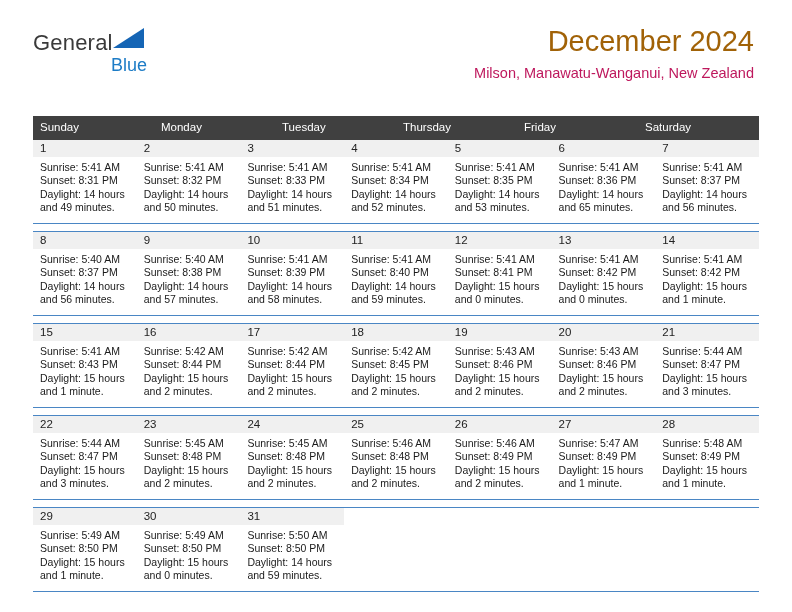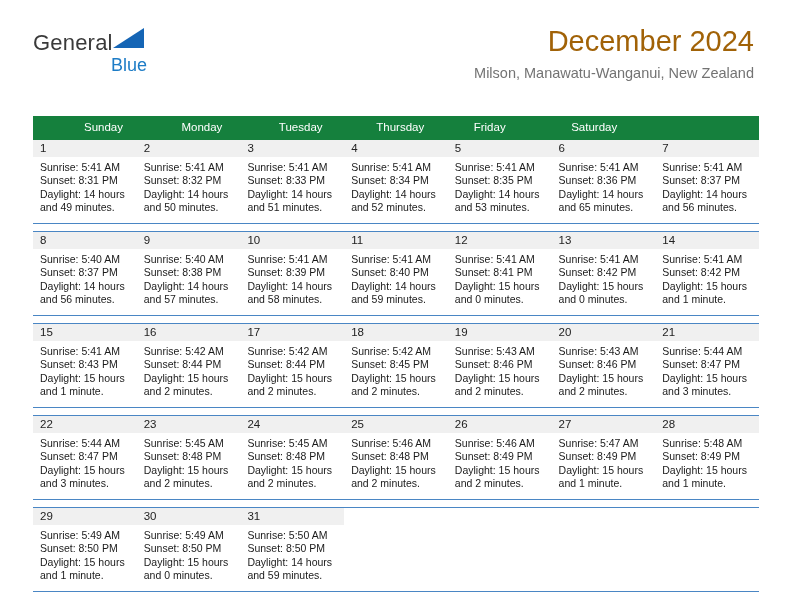--- a/index.html
+++ b/index.html
@@ -67,36 +67,35 @@
   .cal-title {
     font-size: 29px;
     color: #a16207;
     line-height: 1.05;
     font-weight: normal;
     margin: 0;
     white-space: nowrap;
   }
   .cal-subtitle {
     font-size: 14.5px;
-    color: #737373;
+    color: #be185d;
     margin-top: 9px;
     white-space: nowrap;
   }
 
   
   .calendar {
     margin: 0 33px;
     width: 726px;
     box-sizing: border-box;
   }
   .dow-row {
     display: grid;
-    grid-template-columns: repeat(7, 1fr);
-    background: #15803d;
-    padding-left: 44px;
+    grid-template-columns: repeat(6, 1fr);
+    background: #404040;
   }
   .dow {
     color: #ffffff;
     font-size: 11.5px;
     padding: 5px 0 5px 7px;
     box-sizing: border-box;
     line-height: 1.2;
   }
   .week {
     display: grid;

